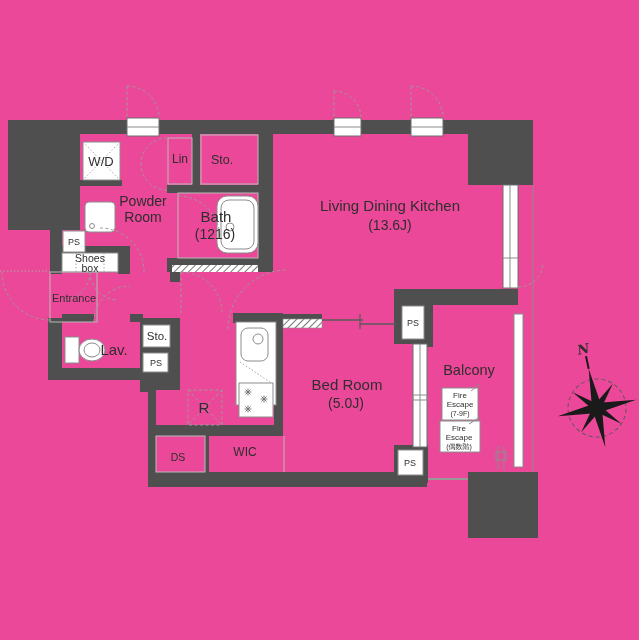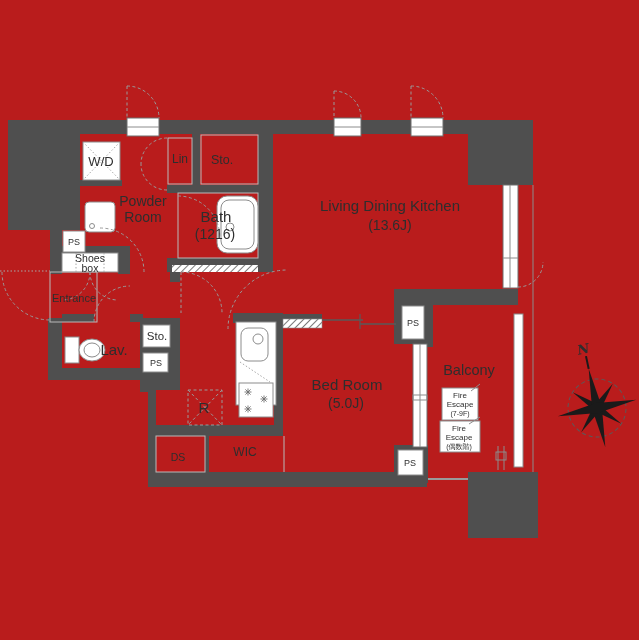--- a/index.html
+++ b/index.html
@@ -1,16 +1,16 @@
 <!DOCTYPE html>
 <html style="--wall: #4f4f4f;"><head>
 <meta charset="utf-8">
 <style>
   html,body{margin:0;padding:0;background:#fff;}
-  #stage{position:relative;width:639px;height:640px;background:#b91c1c;overflow:hidden;}
+  #stage{position:relative;width:639px;height:640px;background:#ec4899;overflow:hidden;}
   svg{display:block;}
   .wall{fill:var(--wall,#4f4f4f);stroke:none;}
   .cut{fill:#fff;stroke:#8c8c8c;stroke-width:1;}
   .fx{fill:#fff;stroke:#8c8c8c;stroke-width:1;}
   .fxn{fill:none;stroke:#8c8c8c;stroke-width:1;}
   .ltl{fill:none;stroke:#b9b9b9;stroke-width:1;}
   .win{fill:#fff;stroke:#6e6e6e;stroke-width:1;}
   .dash{fill:none;stroke:#9a9a9a;stroke-width:1;stroke-dasharray:3 2.5;}
   .dot{fill:none;stroke:#a8a8a8;stroke-width:1;stroke-dasharray:1.5 2;}
   text{font-family:"Liberation Sans",sans-serif;fill:#2e2e2e;}

